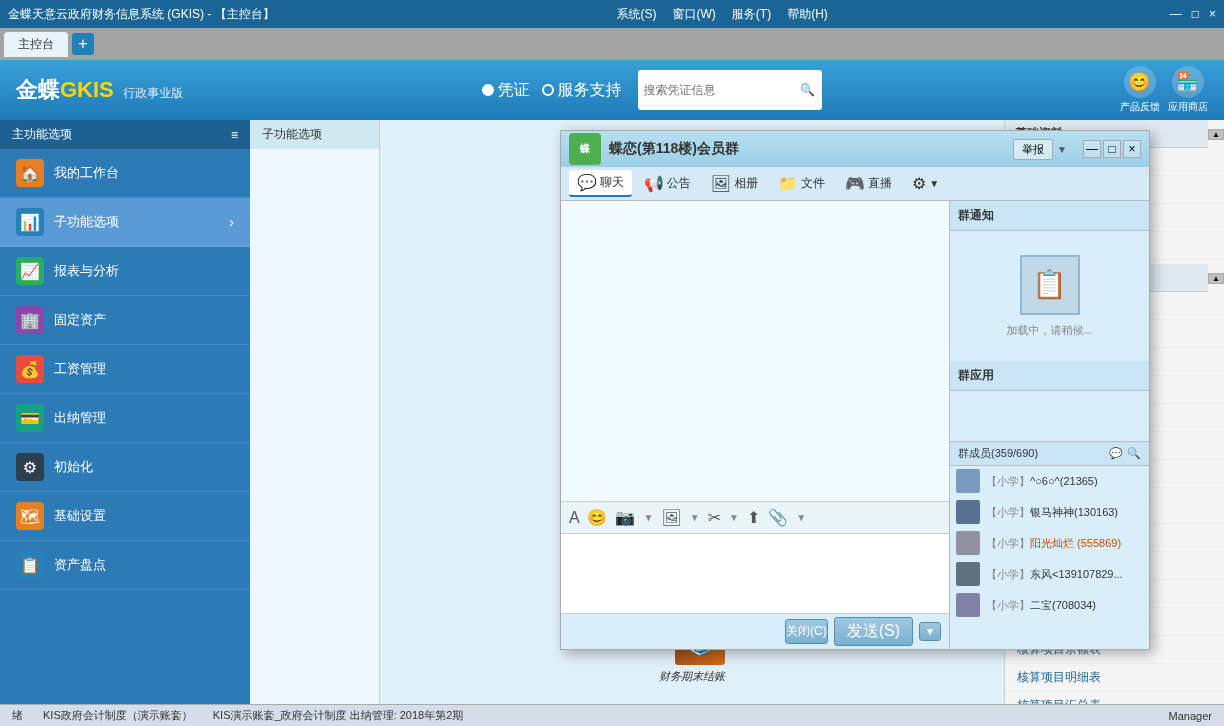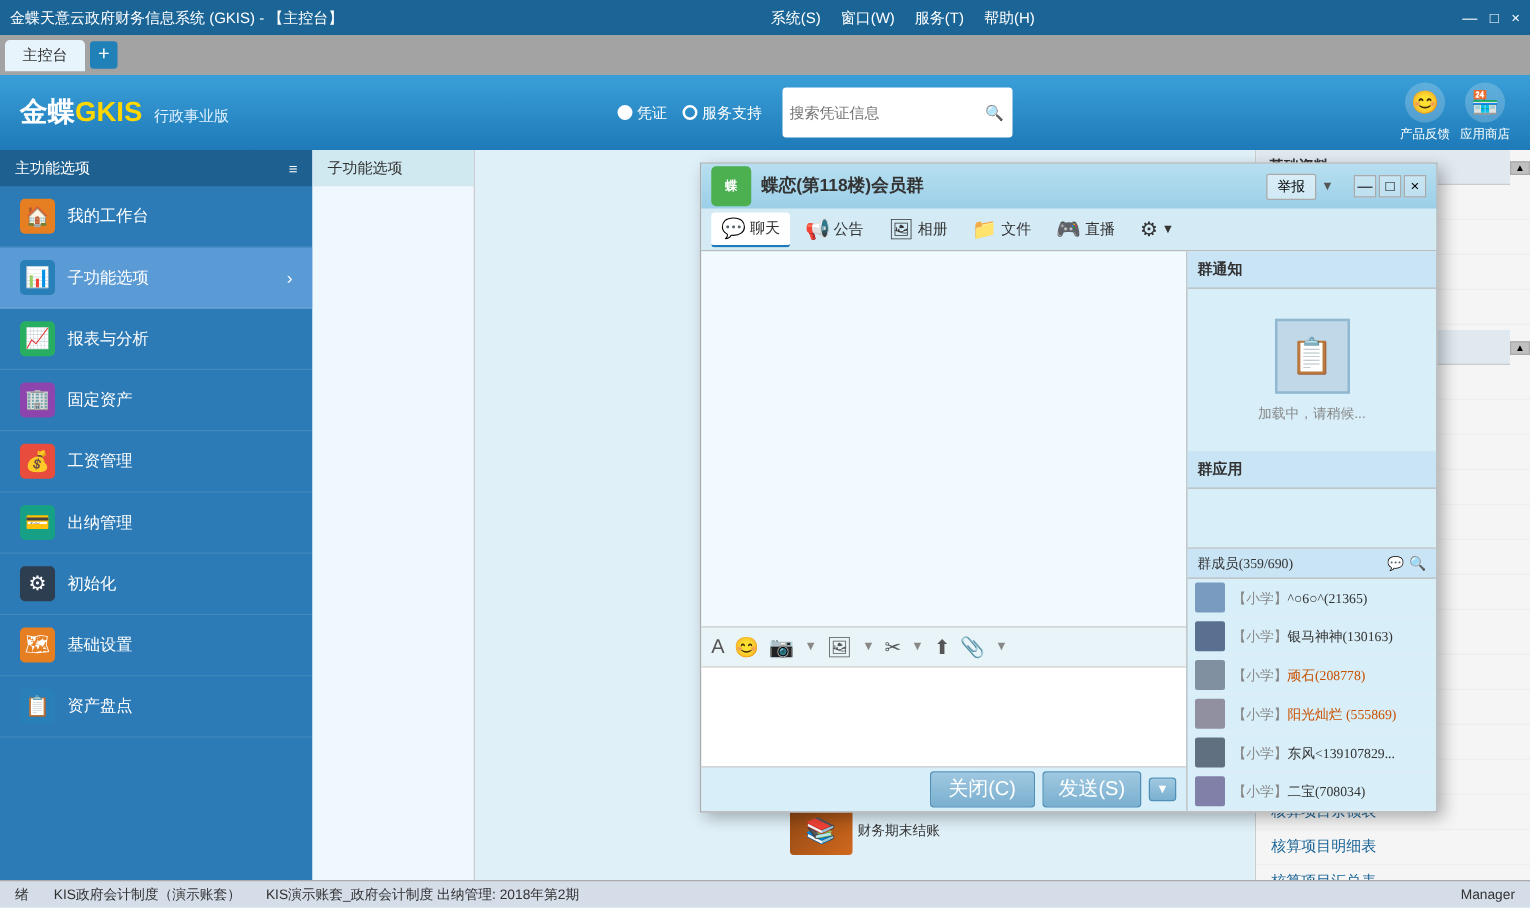--- a/index.html
+++ b/index.html
@@ -61,21 +61,21 @@
       gap: 16px;
     }
     #header .search-area {
       display: flex;
       align-items: center;
       gap: 16px;
       flex: 1;
       justify-content: center;
     }
     .radio-group { display: flex; align-items: center; gap: 12px; }
-    .radio-item { display: flex; align-items: center; gap: 4px; color: #fff; cursor: pointer; font-size: 12px; }
+    .radio-item { display: flex; align-items: center; gap: 4px; color: #fff; cursor: pointer; font-size: 16px; }
     .radio-circle { width: 12px; height: 12px; border-radius: 50%; border: 2px solid #fff; background: transparent; }
     .radio-circle.checked { background: #fff; }
     .search-box {
       display: flex;
       align-items: flex-start;
       background: #fff;
       border-radius: 3px;
       padding: 13px 6px;
       width: 184px;
     }
@@ -341,23 +341,23 @@
       display: flex;
       align-items: center;
       justify-content: flex-end;
       padding: 0 8px;
       gap: 6px;
     }
     .qq-close-btn {
       background: linear-gradient(180deg, #a0c8e0 0%, #7ab0d0 100%);
       border: 1px solid #5090b8;
       border-radius: 3px;
-      padding: 3px 14px;
-      cursor: pointer;
-      font-size: 16px;
+      padding: 3px 0;
+      cursor: pointer;
+      font-size: 12px;
       color: #fff;
     }
     .qq-send-btn {
       background: linear-gradient(180deg, #a0c8e0 0%, #7ab0d0 100%);
       border: 1px solid #5090b8;
       border-radius: 3px;
       padding: 3px 12px;
       cursor: pointer;
       font-size: 16px;
       color: #fff;
@@ -405,21 +405,20 @@
       background: #c0d8e8;
       border: 2px solid #90b8d0;
       display: flex;
       align-items: center;
       justify-content: center;
       font-size: 28px;
       color: #5090b0;
     }
     .qq-members-section {
       border-top: 1px solid #bbb;
-      font-family: Liberation Serif, serif;
     }
     .qq-members-header {
       display: flex;
       align-items: center;
       justify-content: space-between;
       padding: 4px 8px;
       font-size: 11px;
       color: #333;
       background: #c8e4f5;
       border-bottom: 1px solid #bbb;
@@ -448,24 +447,25 @@
     .qq-member-name { font-size: 11px; }
     .qq-member-name .tag { color: #888; }
 
     
     .content-icon {
       position: absolute;
       bottom: 20px;
       left: 50%;
       transform: translateX(-50%);
       display: flex;
-      flex-direction: row;
-      align-items: center;
+      flex-direction: column;
+      align-items: flex-end;
       gap: 4px;
       cursor: pointer;
+      font-style: italic;
     }
     .content-icon .book-icon {
       width: 50px;
       height: 40px;
       background: linear-gradient(135deg, #8b4513 0%, #d2691e 100%);
       border-radius: 3px;
       display: flex;
       align-items: center;
       justify-content: center;
       color: #fff;
@@ -687,24 +687,20 @@
             <div class="qq-members-list">
               <div class="qq-member-item">
                 <div class="qq-member-avatar" style="background:#7a9bc0;"></div>
                 <span class="qq-member-name"><span class="tag">【小学】</span>^○6○^(21365)</span>
               </div>
               <div class="qq-member-item">
                 <div class="qq-member-avatar" style="background:#5a7090;"></div>
                 <span class="qq-member-name"><span class="tag">【小学】</span>银马神神(130163)</span>
               </div>
               <div class="qq-member-item">
-                <div class="qq-member-avatar" style="background:#8090a0;"></div>
-                <span class="qq-member-name colored" style="color:#c85000;"><span class="tag">【小学】</span>顽石(208778)</span>
-              </div>
-              <div class="qq-member-item">
                 <div class="qq-member-avatar" style="background:#9090a0;"></div>
                 <span class="qq-member-name colored" style="color:#c85000;"><span class="tag">【小学】</span>阳光灿烂 (555869)</span>
               </div>
               <div class="qq-member-item">
                 <div class="qq-member-avatar" style="background:#607080;"></div>
                 <span class="qq-member-name"><span class="tag">【小学】</span>东风&lt;139107829...</span>
               </div>
               <div class="qq-member-item">
                 <div class="qq-member-avatar" style="background:#8080a8;"></div>
                 <span class="qq-member-name"><span class="tag">【小学】</span>二宝(708034)</span>

